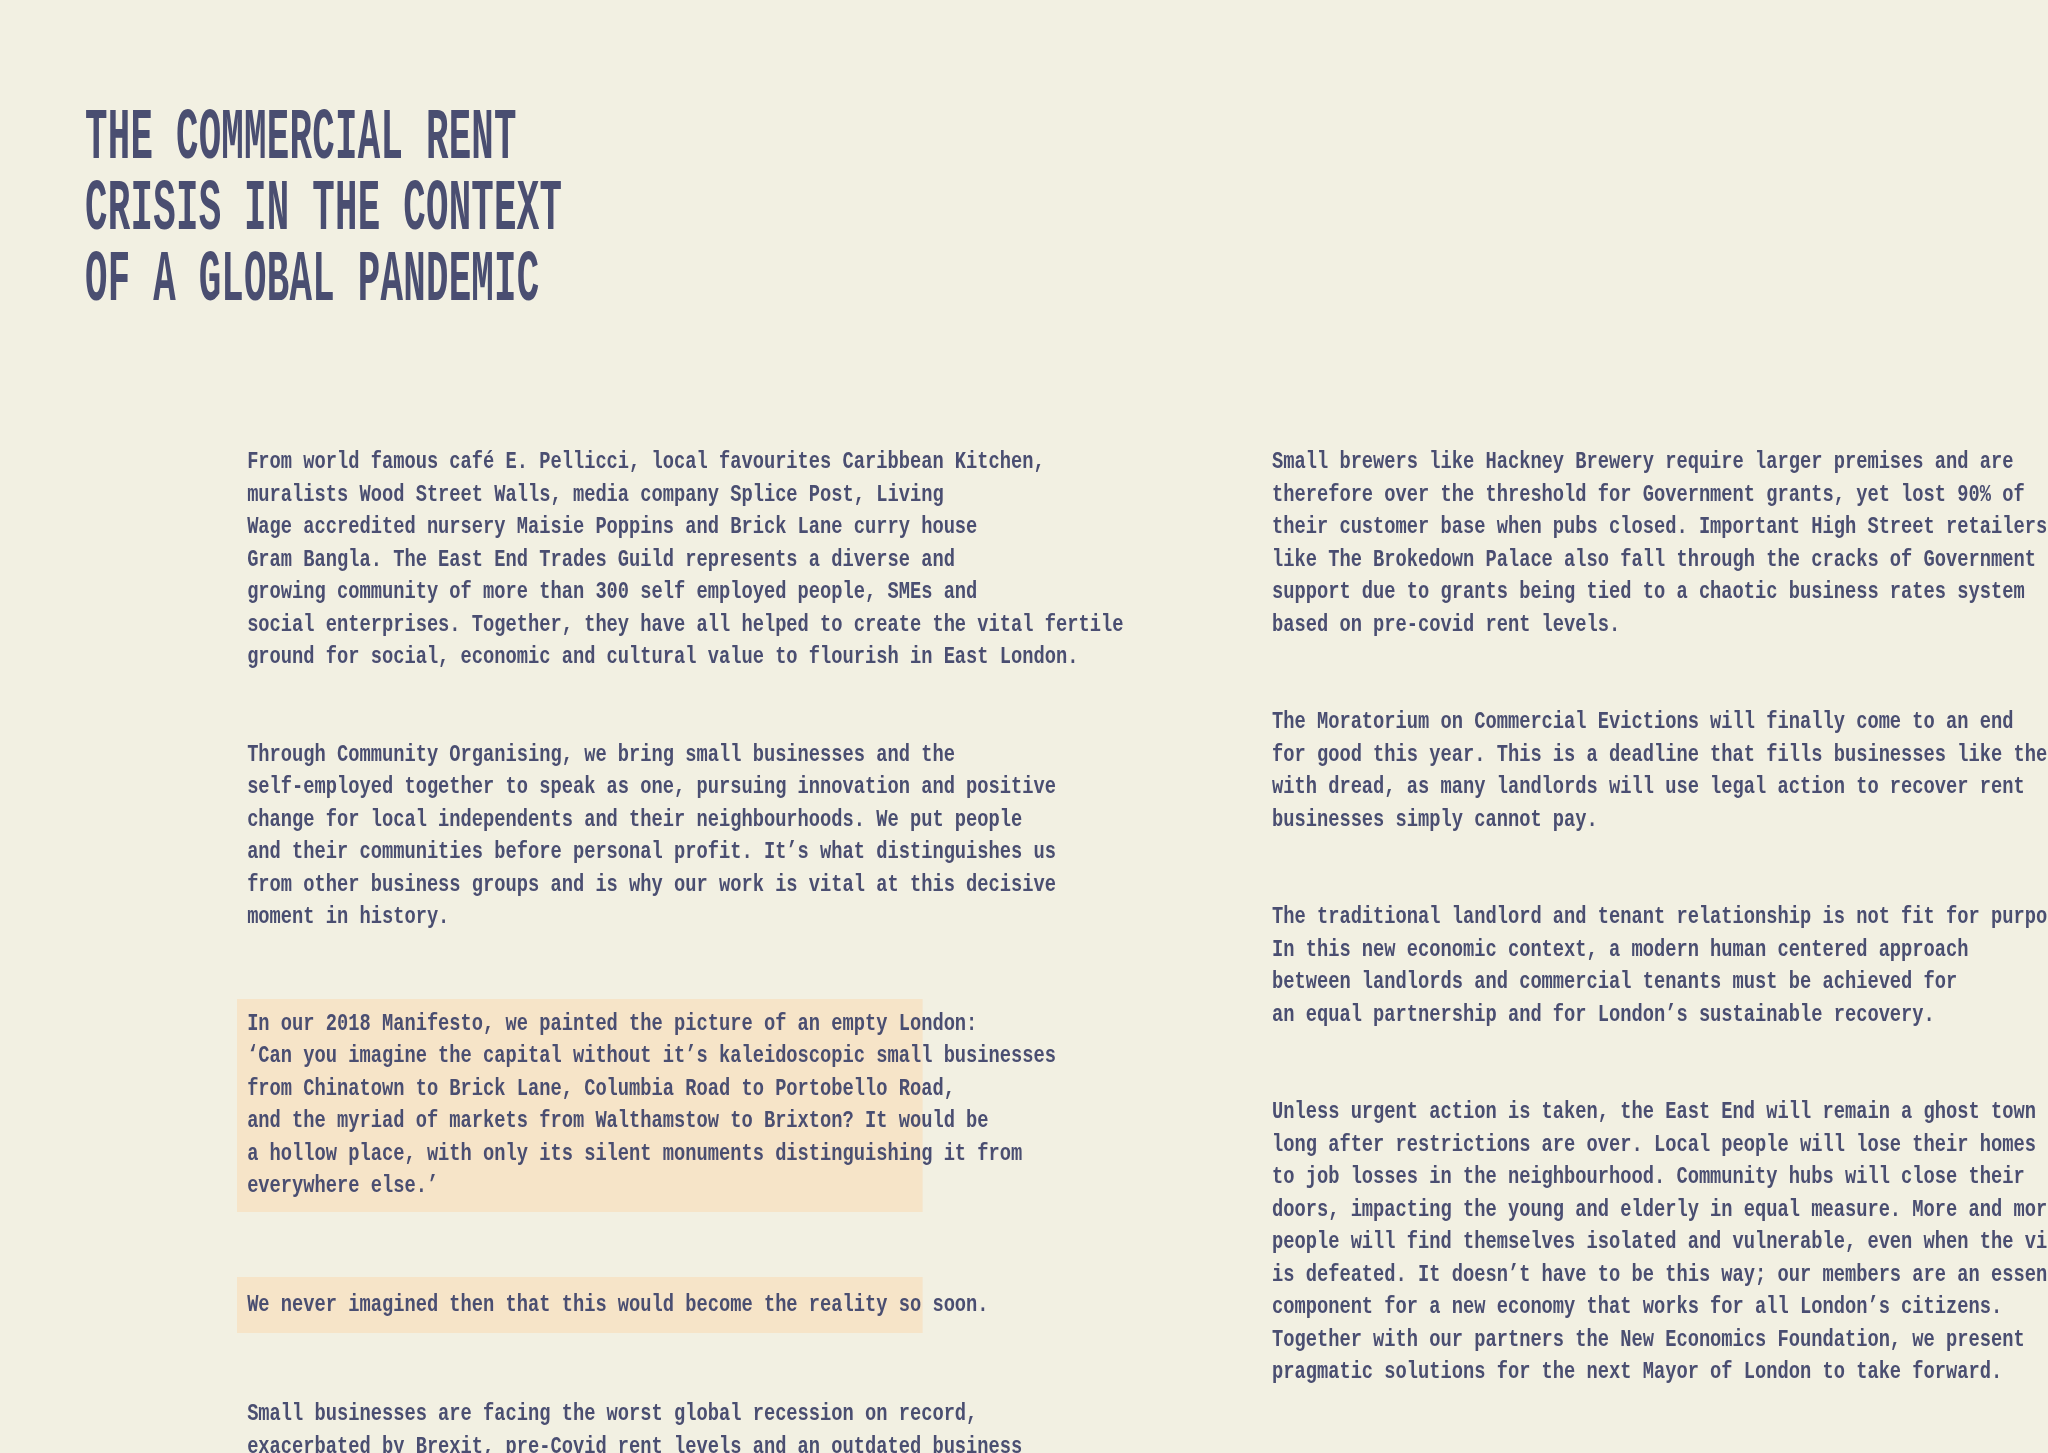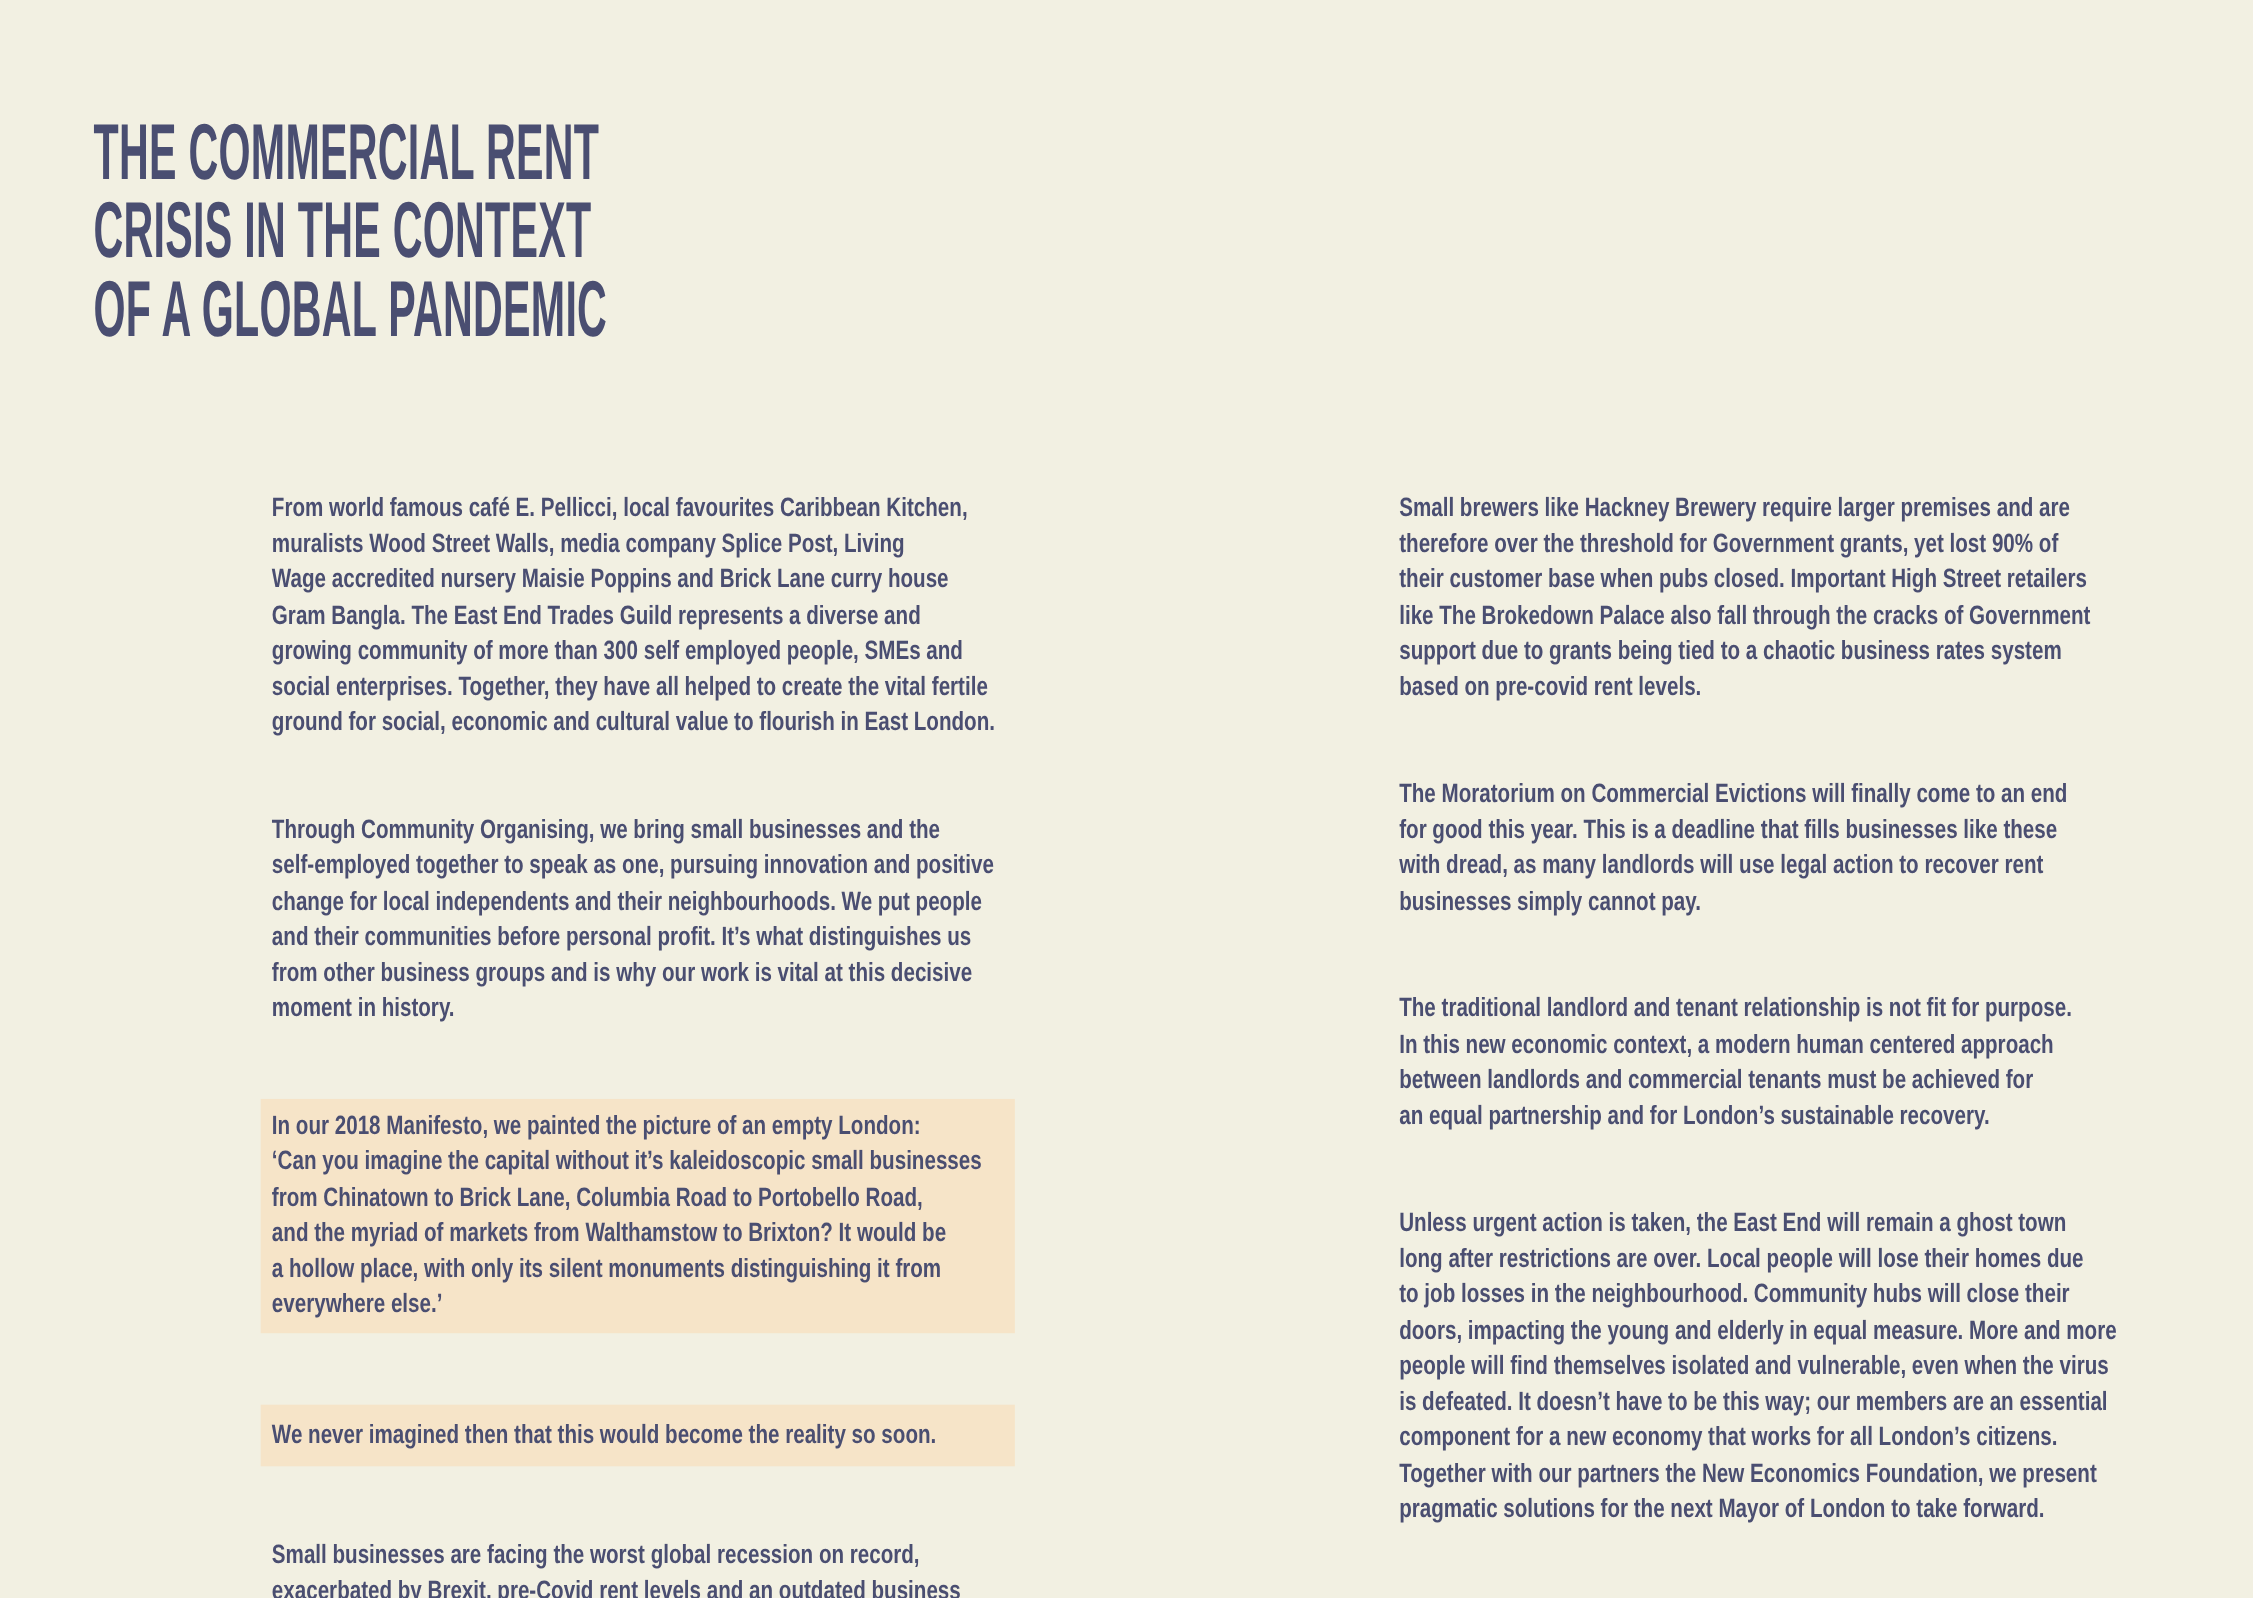--- a/index.html
+++ b/index.html
@@ -8,21 +8,21 @@
     --hl: #f6e4c8;
   }
   * { margin: 0; padding: 0; box-sizing: border-box; }
   html, body { background: var(--bg); }
   .page {
     position: relative;
     width: 2048px;
     height: 1453px;
     background: var(--bg);
     overflow: hidden;
-    font-family: Liberation Sans, sans-serif;
+    font-family: Liberation Mono, monospace;
     color: var(--ink);
   }
   .title {
     position: absolute;
     left: 85px;
     top: 104px;
     width: 1100px;
     font-size: 72px;
     line-height: 71px;
     font-weight: 700;

